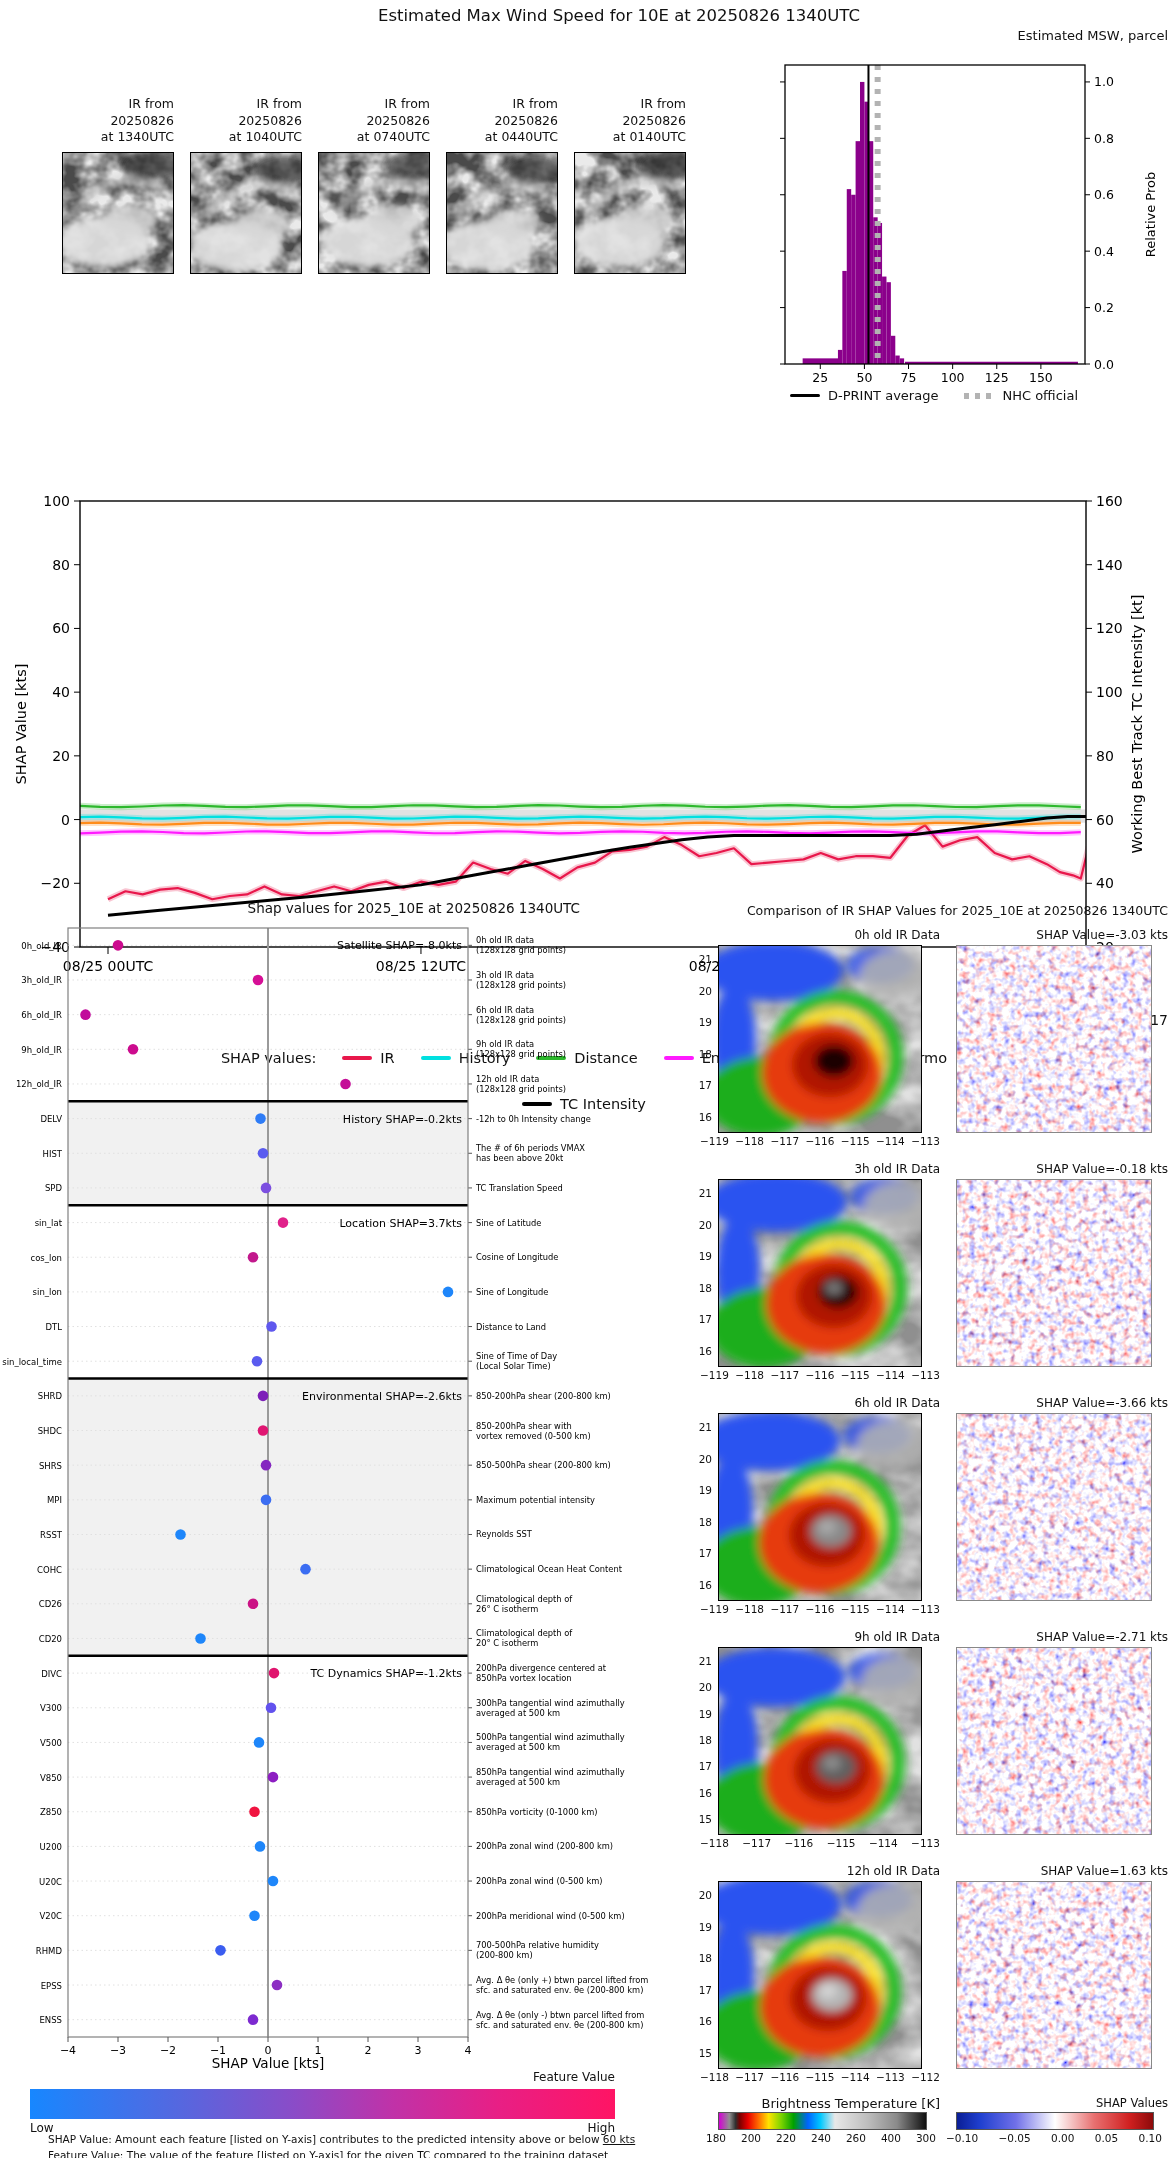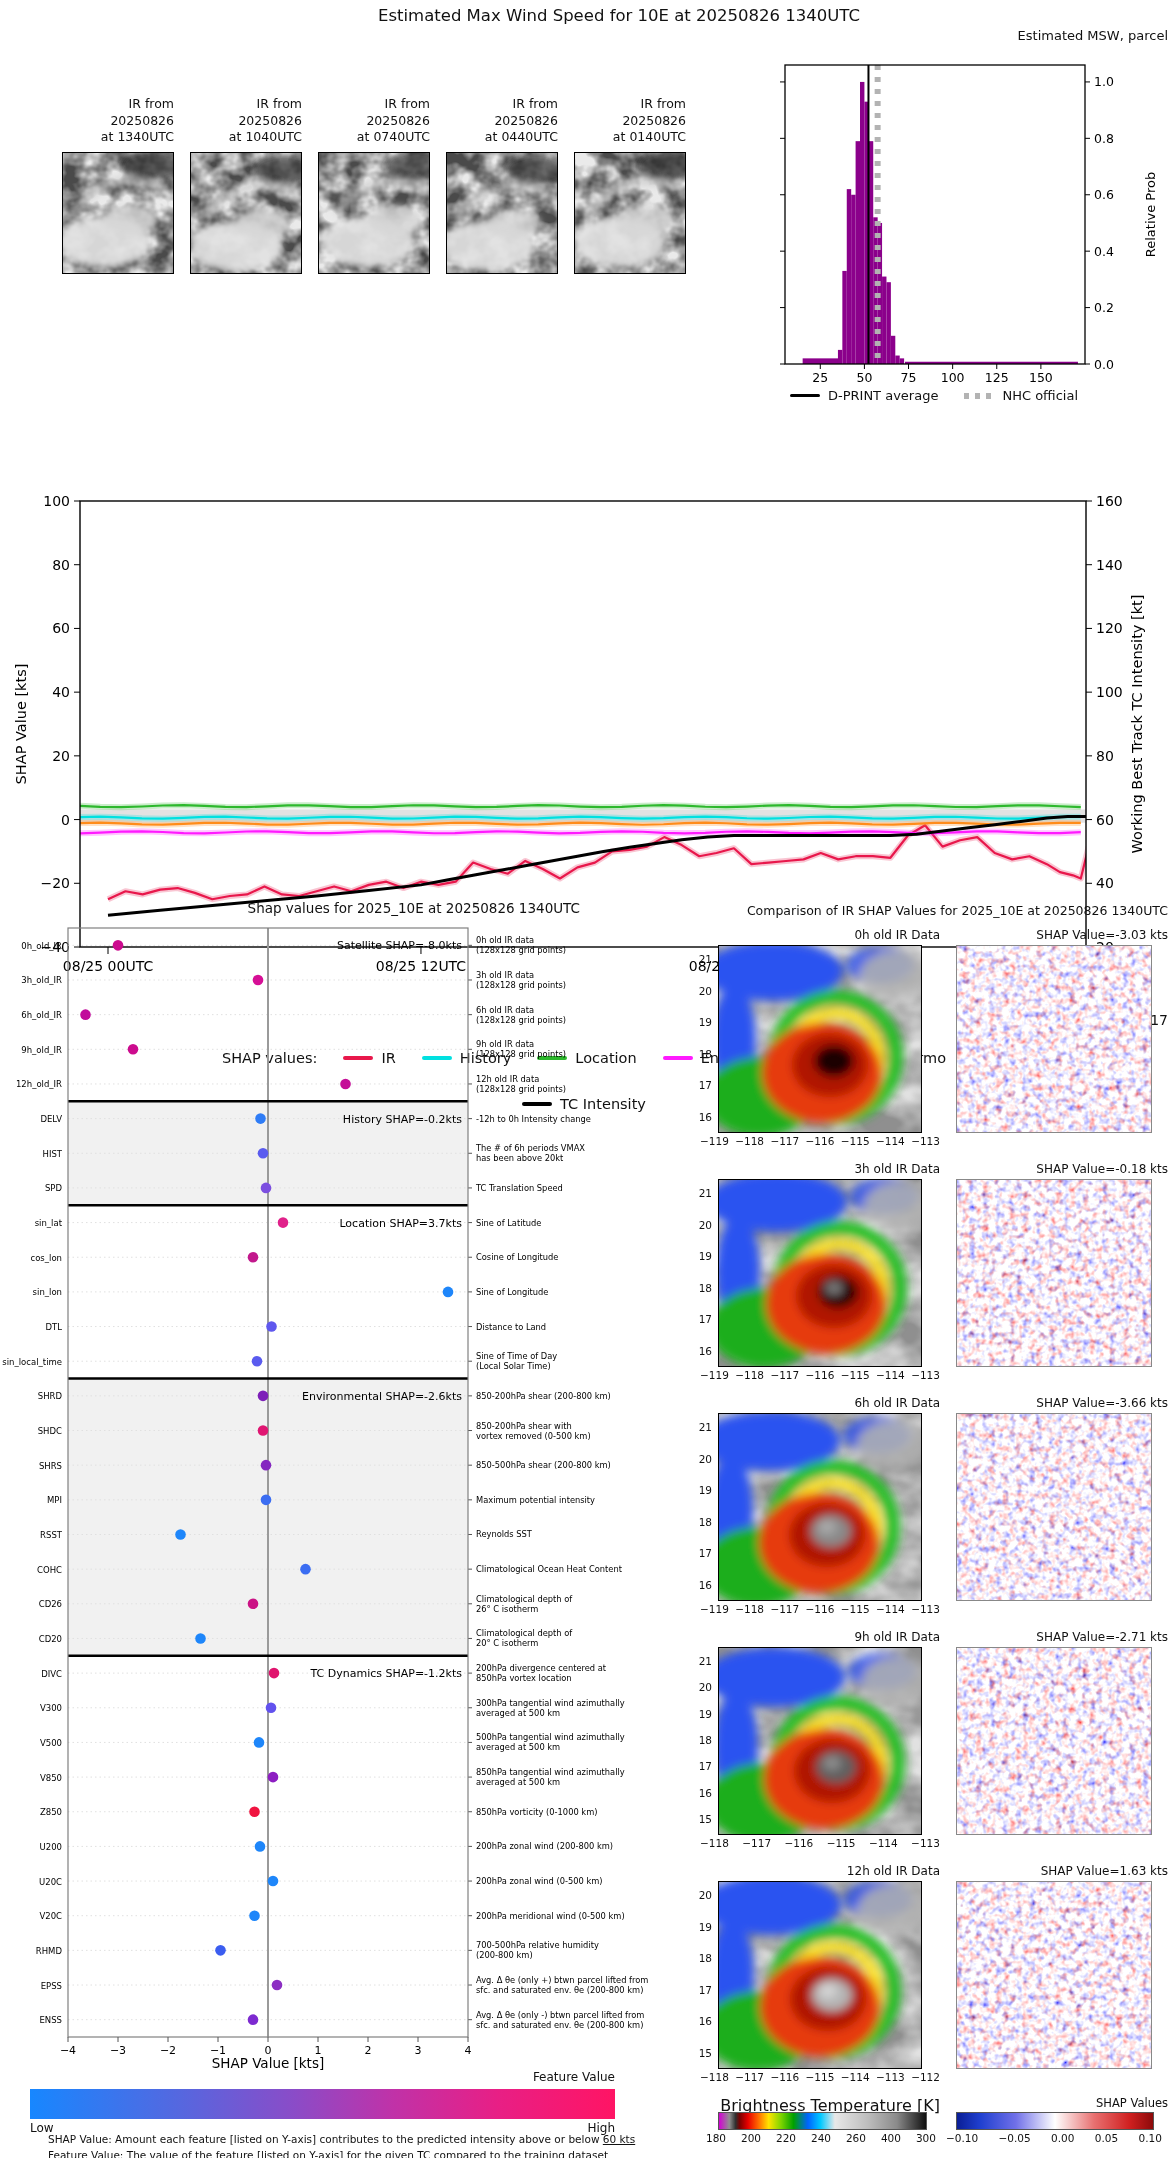--- a/index.html
+++ b/index.html
@@ -322,21 +322,21 @@
       <div class="legitem">
         <span class="sw" style="background:#e8174b"></span>
         <span>IR</span>
       </div>
       <div class="legitem">
         <span class="sw" style="background:#00e0e0"></span>
         <span>History</span>
       </div>
       <div class="legitem">
         <span class="sw" style="background:#2db82d"></span>
-        <span>Location</span>
+        <span>Distance</span>
       </div>
       <div class="legitem">
         <span class="sw" style="background:#ff1aff"></span>
         <span>Environment</span>
       </div>
       <div class="legitem">
         <span class="sw" style="background:#ff8c1a"></span>
         <span>GFS Thermo</span>
       </div>
     </div>
@@ -774,21 +774,21 @@
         <span>−112</span>
       </div>
       <svg class="abs" style="left:956px;top:1881px" width="196" height="188" viewBox="0 0 196 188">
         <rect x="0" y="0" width="196" height="188" fill="#fff"></rect>
         <rect x="0" y="0" width="196" height="188" filter="url(#fr4)" opacity="0.9"></rect>
         <rect x="0" y="0" width="196" height="188" filter="url(#fb4)" opacity="0.9" style="mix-blend-mode:multiply"></rect>
         <rect x="0.5" y="0.5" width="195" height="187" fill="none" stroke="#888" stroke-width="1"></rect>
       </svg>
     </div>
 
-  <div class="abs ctr" style="left:700px;top:2096px;width:240px;font-size:16px">Brightness Temperature [K]</div>
+  <div class="abs ctr" style="left:700px;top:2096px;width:240px;font-size:13px">Brightness Temperature [K]</div>
   <div class="abs" style="left:718px;top:2112px;width:207px;height:16px;border:1px solid #555;
        background:linear-gradient(90deg,#d400d4 0%,#909090 5%,#303030 8%,#7a0000 10%,#e80000 14%,#ff6a00 19%,#ffe400 24%,#7dd400 30%,#00a000 36%,#0064ff 43%,#00c8ff 49%,#e8e8e8 56%,#bdbdbd 72%,#8a8a8a 86%,#101010 100%)"></div>
   <div id="bt-ticks" class="abs xtrow" style="left:706px;top:2132px;width:230px">
       <span>180</span>
       <span>200</span>
       <span>220</span>
       <span>240</span>
       <span>260</span>
       <span>400</span>
       <span>300</span>

